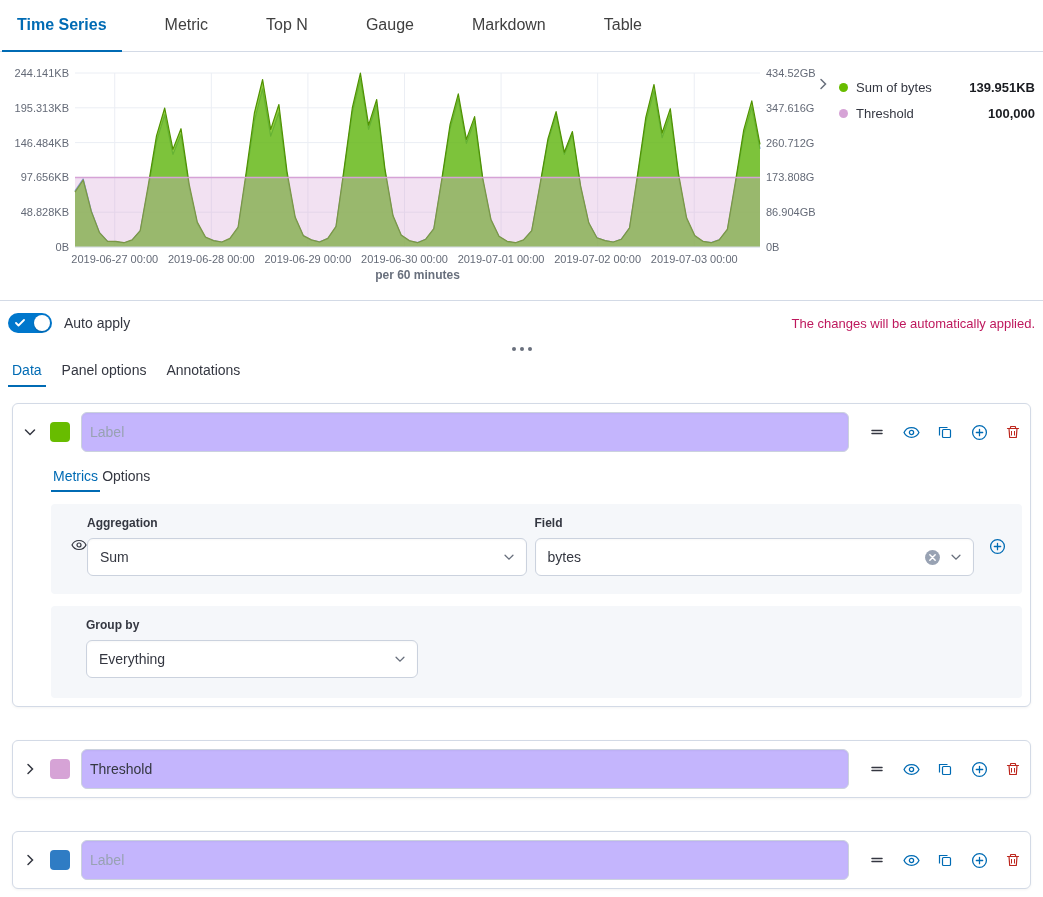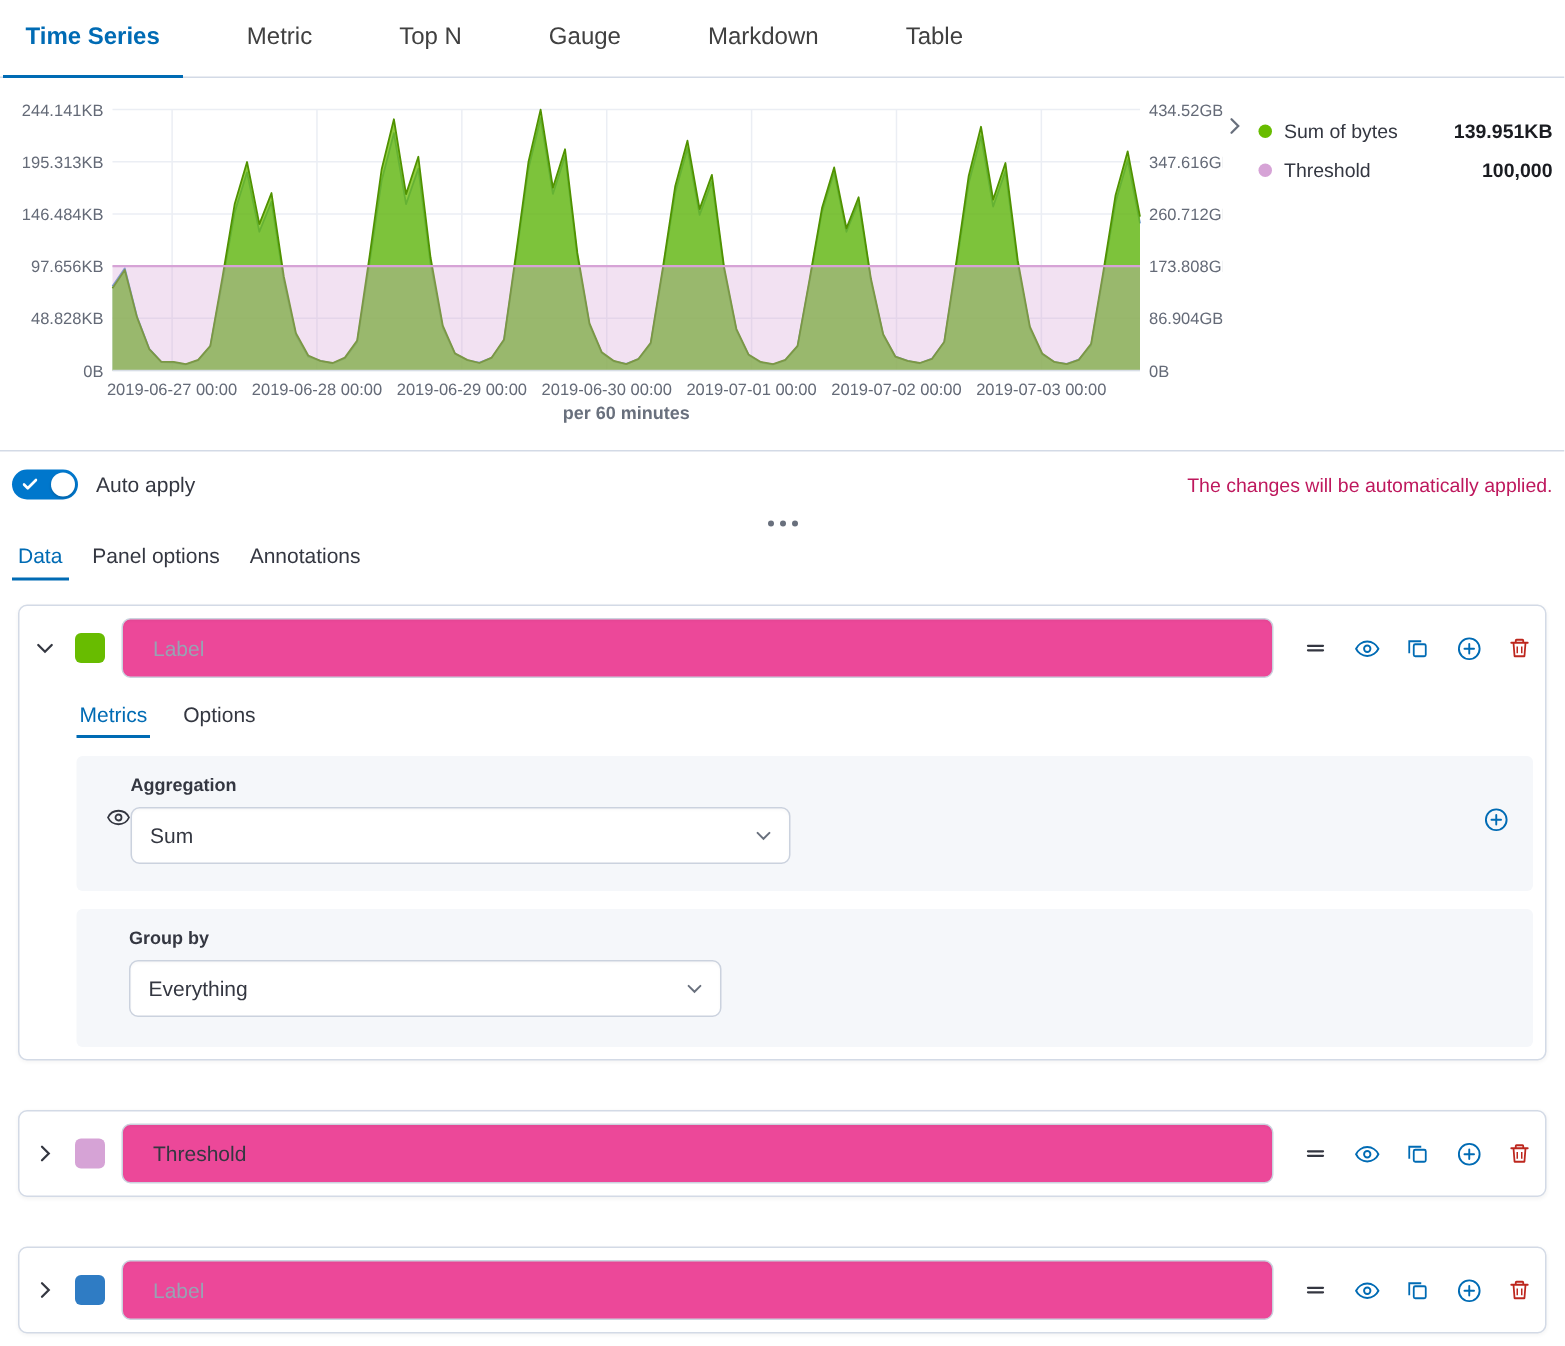--- a/index.html
+++ b/index.html
@@ -42,45 +42,45 @@
   .editor-tabs { display:flex; gap:12px; padding:0 8px; margin:0 0 16px; }
   .editor-tab { font-size:14px; padding:7px 4px; border-bottom:2px solid transparent; cursor:pointer; }
   .editor-tab.active { color:#006BB4; border-bottom-color:#006BB4; }
 
   
   .panels { padding:0 12px 24px; }
   .series-panel { border:1px solid #D3DAE6; border-radius:6px; background:#fff; box-shadow:0 1px 3px rgba(0,0,0,.05); padding:8px; margin-bottom:33px; }
   .series-header { display:flex; align-items:center; gap:11px; }
   .chevron-btn { width:18px; height:18px; color:#343741; background:none; border:none; padding:0; cursor:pointer; display:flex; align-items:center; justify-content:center; flex:none; }
   .swatch { width:20px; height:20px; border-radius:4px; flex:none; cursor:pointer; }
-  .series-label-input { flex:1; height:40px; border:1px solid #CBD2DE; border-radius:6px; background:#ec4899; padding:0 20px; font-size:14px; font-family:inherit; color:#343741; box-shadow:inset 0 1px 2px rgba(0,0,0,.04); outline:none; }
+  .series-label-input { flex:1; height:40px; border:1px solid #CBD2DE; border-radius:6px; background:#c4b5fd; padding:0 8px; font-size:14px; font-family:inherit; color:#343741; box-shadow:inset 0 1px 2px rgba(0,0,0,.04); outline:none; }
   .series-label-input::placeholder { color:#98A2B3; }
   .row-icons { display:flex; align-items:center; gap:16px; margin-left:8px; flex:none; }
   .icon-btn { background:none; border:none; padding:0; cursor:pointer; width:18px; height:18px; display:flex; align-items:center; justify-content:center; }
   .icon-grab { color:#343741; }
   .icon-blue { color:#006BB4; }
   .icon-danger { color:#BD271E; }
 
   .series-body { margin-top:10px; }
-  .sub-tabs { display:flex; gap:20px; margin-left:30px; margin-bottom:12px; }
+  .sub-tabs { display:flex; margin-left:30px; margin-bottom:12px; }
   .sub-tab { font-size:14px; padding:6px 2px; border-bottom:2px solid transparent; cursor:pointer; }
   .sub-tab.active { color:#006BB4; border-bottom-color:#006BB4; }
 
   .metric-card { margin-left:30px; background:#F5F7FA; border-radius:4px; display:flex; align-items:center; padding:12px 16px 18px 20px; }
   .metric-eye { color:#343741; margin-top:2px; flex:none; width:16px; cursor:pointer; }
   .metric-fields { flex:1; display:grid; grid-template-columns:1fr 1fr; column-gap:8px; margin-left:0; }
   .field-label { font-size:12px; font-weight:700; margin-bottom:8px; }
   .select { display:flex; align-items:center; height:38px; background:#fff; border:1px solid #CBD2DE; border-radius:6px; padding:0 10px 0 12px; font-size:14px; cursor:pointer; box-shadow:inset 0 1px 2px rgba(0,0,0,.03); }
   .select .caret { margin-left:auto; color:#69707D; display:flex; }
   .select .combo-clear { margin-left:auto; display:flex; margin-right:8px; }
   .select .combo-clear + .caret { margin-left:0; }
   .metric-add { flex:none; margin-left:14px; margin-top:0; }
 
   .groupby-card { margin-left:30px; margin-top:12px; background:#F5F7FA; border-radius:4px; padding:12px 16px 20px 35px; }
-  .groupby-select { width:395px; }
+  .groupby-select { width:332px; }
 </style>
 </head>
 <body>
 
 <div class="app">
 
   <nav class="top-tabs">
     <div class="top-tab active">Time Series</div>
     <div class="top-tab">Metric</div>
     <div class="top-tab">Top N</div>
@@ -238,20 +238,37 @@
               <div class="field-label">Aggregation</div>
               <div class="select">
                 <span>Sum</span>
                 <span class="caret">
                     <svg width="14" height="14" viewBox="0 0 16 16">
                       <path d="M3.5 6l4.5 4.5L12.5 6" fill="none" stroke="currentColor" stroke-width="1.5" stroke-linecap="round"></path>
                     </svg>
                   </span>
               </div>
             </div>
+            <div>
+              <div class="field-label">Field</div>
+              <div class="select">
+                <span>bytes</span>
+                <span class="combo-clear">
+                    <svg width="17" height="17" viewBox="0 0 16 16">
+                      <circle cx="8" cy="8" r="7" fill="#98A2B3"></circle>
+                      <path d="M5.5 5.5l5 5M10.5 5.5l-5 5" stroke="#fff" stroke-width="1.4" stroke-linecap="round"></path>
+                    </svg>
+                  </span>
+                <span class="caret">
+                    <svg width="14" height="14" viewBox="0 0 16 16">
+                      <path d="M3.5 6l4.5 4.5L12.5 6" fill="none" stroke="currentColor" stroke-width="1.5" stroke-linecap="round"></path>
+                    </svg>
+                  </span>
+              </div>
+            </div>
           </div>
           <button class="icon-btn icon-blue metric-add">
             <svg width="17" height="17" viewBox="0 0 16 16">
                 <circle cx="8" cy="8" r="6.5" fill="none" stroke="currentColor" stroke-width="1.2"></circle>
                 <path d="M8 5v6M5 8h6" stroke="currentColor" stroke-width="1.2" stroke-linecap="round"></path>
               </svg>
           </button>
         </div>
 
         <div class="groupby-card">

